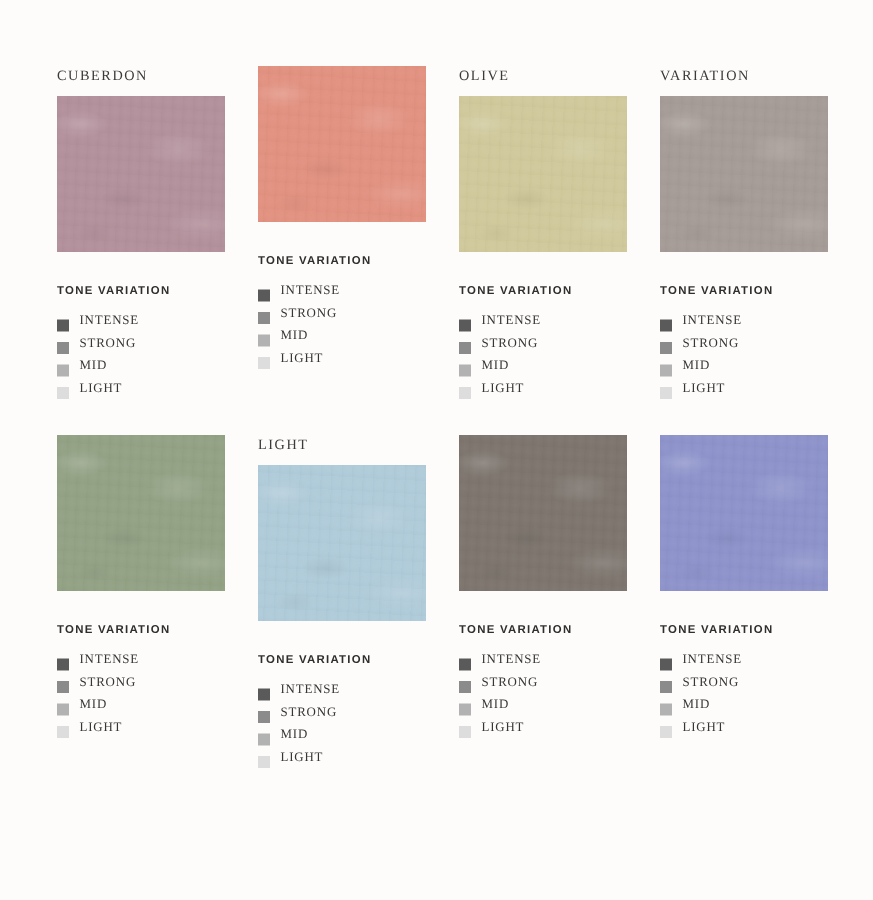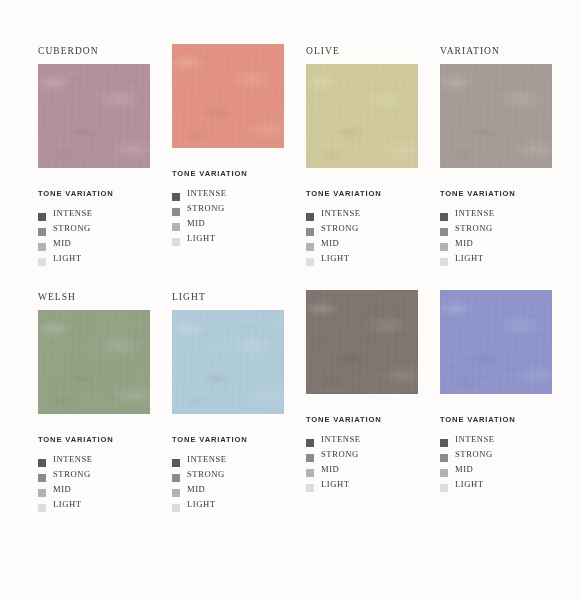--- a/index.html
+++ b/index.html
@@ -219,21 +219,20 @@
             <span class="tone-label">LIGHT</span>
           </div>
         </div>
       </div>
 
     </div>
 
     <div class="row row-2">
 
       <div class="card">
-        <div class="card-name">WELSH</div>
         <div class="swatch" style="background-color: rgb(147, 162, 133);">
           <div class="tex"></div>
         </div>
         <div class="tone-title">TONE VARIATION</div>
         <div class="tone-list">
           <div class="tone-row">
             <span class="chip" style="background-color: rgb(90, 90, 90);"></span>
             <span class="tone-label">INTENSE</span>
           </div>
           <div class="tone-row">

